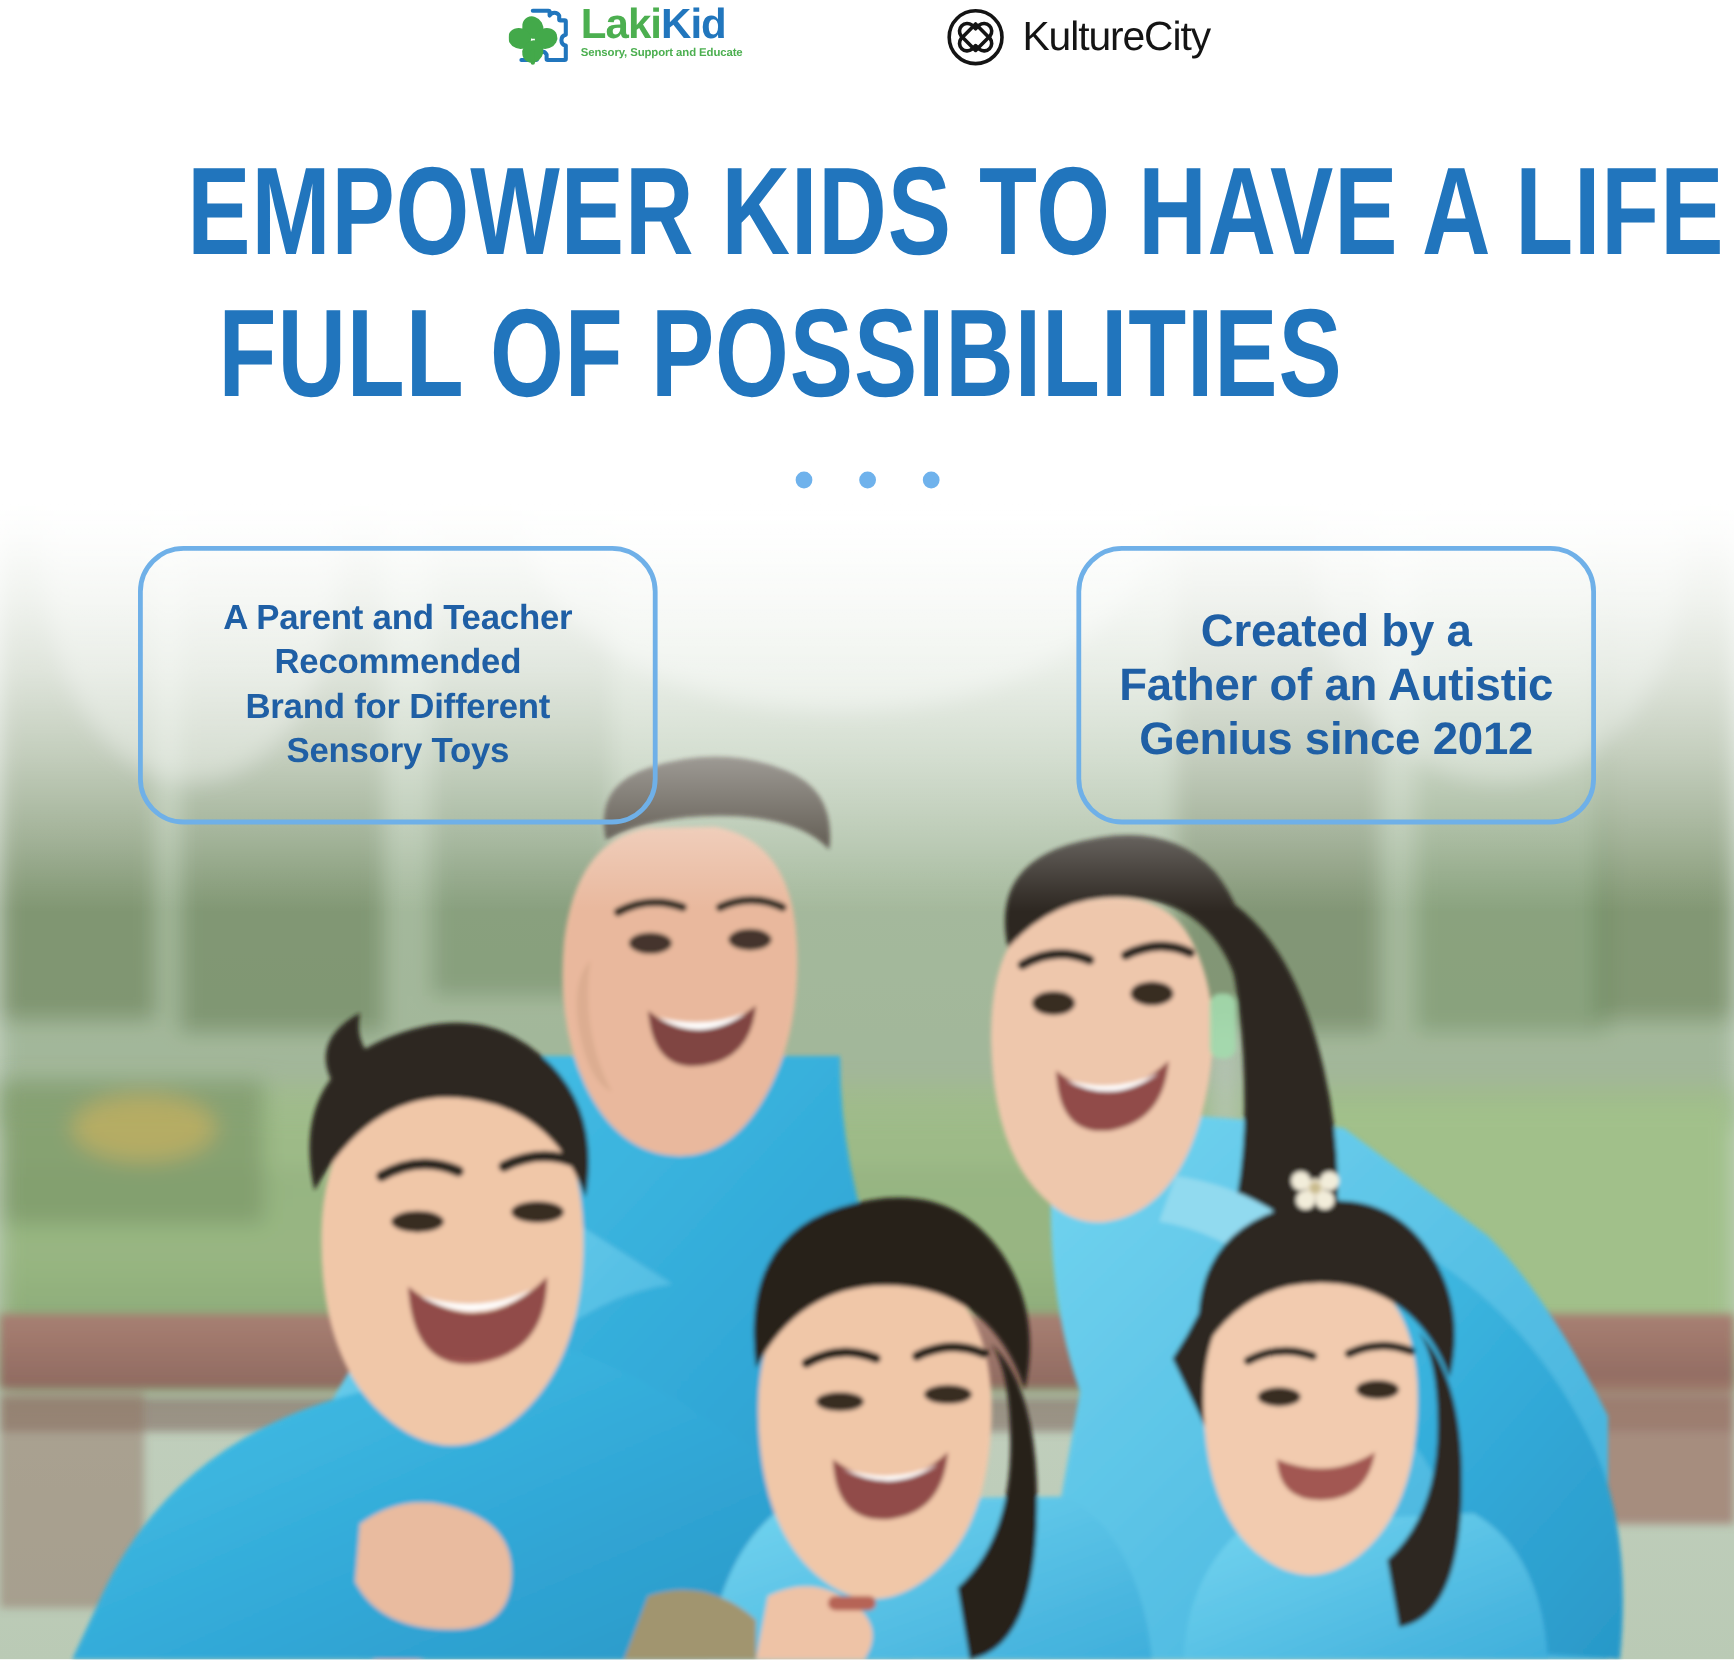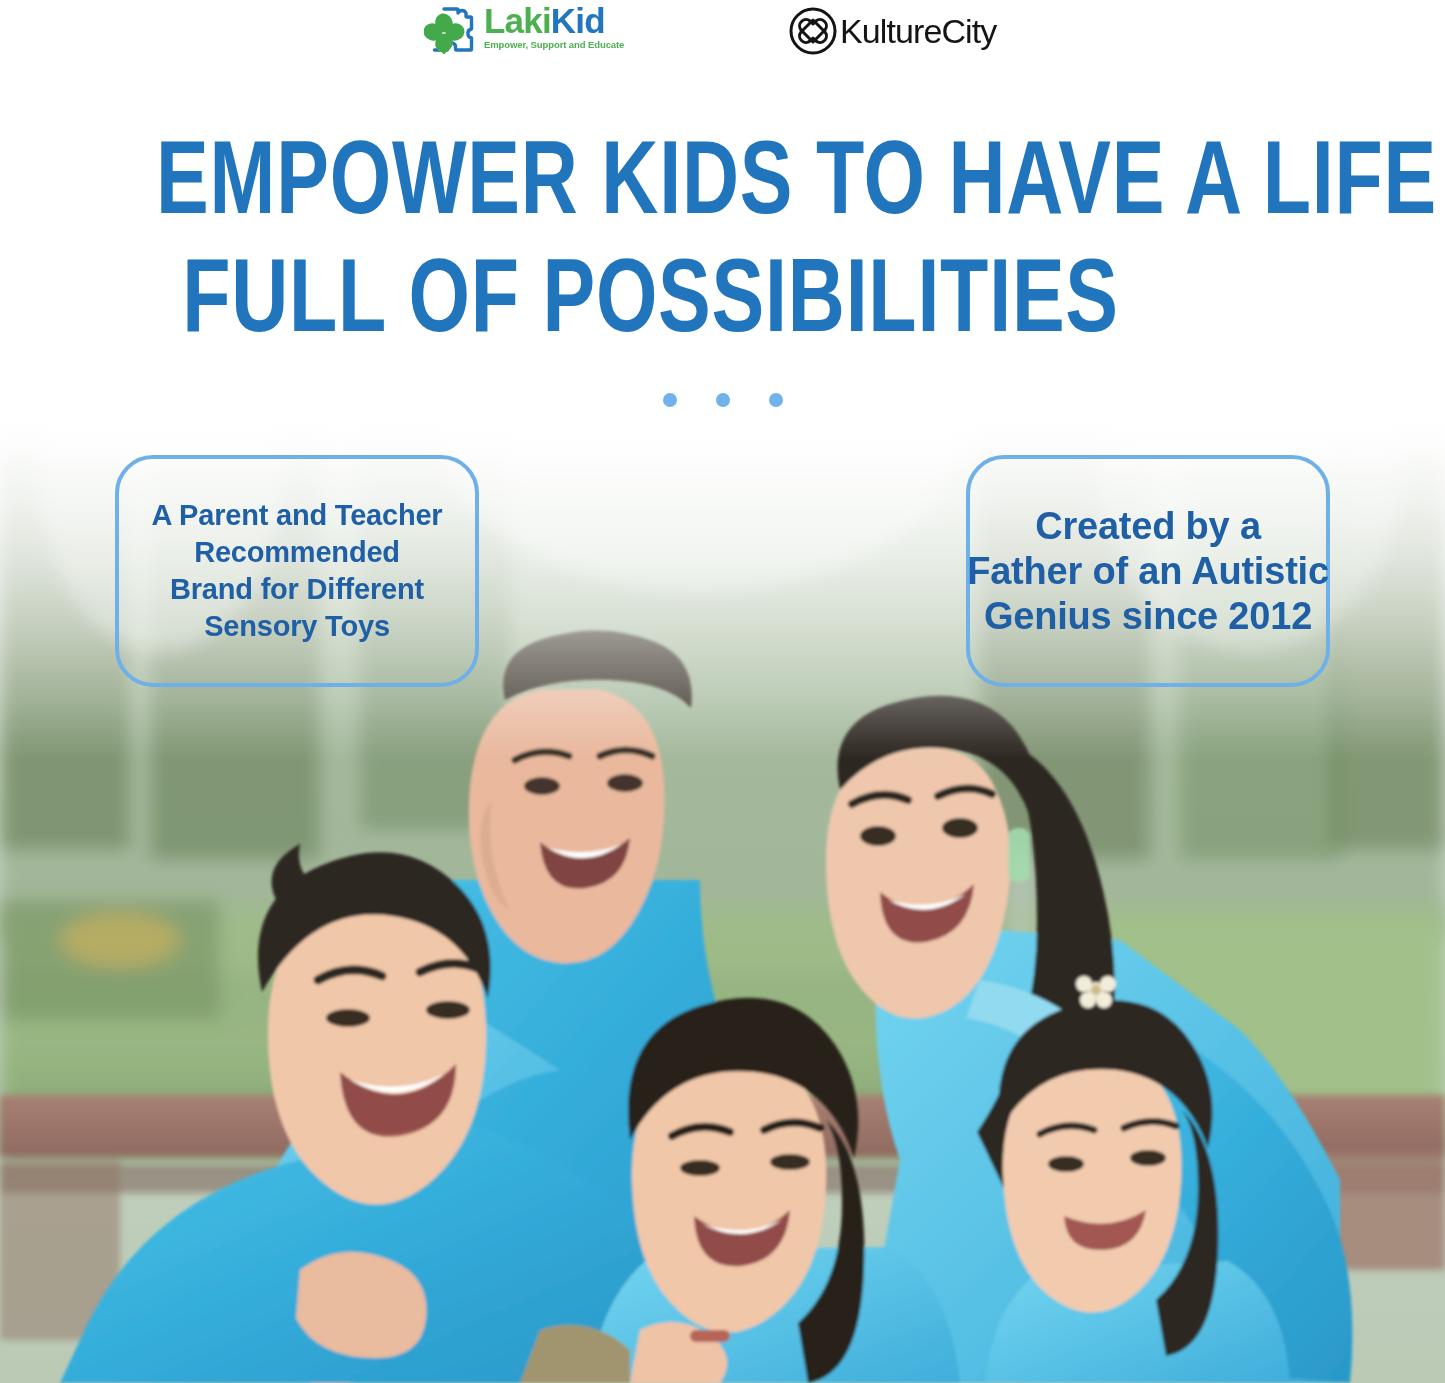--- a/index.html
+++ b/index.html
@@ -104,21 +104,21 @@
     display: flex;
     align-items: center;
     height: 50px;
   }
   .kc-mark { width: 50px; height: 50px; display: block; }
   .kc-word {
     font-size: 34px;
     font-weight: normal;
     color: #141414;
     letter-spacing: -0.9px;
-    margin-left: 2px;
+    margin-left: 14px;
     white-space: nowrap;
   }
 
   
   .headline {
     position: absolute;
     left: 0; top: 118px;
     width: 1301px;
     z-index: 5;
     text-align: center;
@@ -156,21 +156,21 @@
   .boxes {
     position: absolute;
     left: 115px; top: 455px;
     width: 1215px;
     height: 232px;
     display: flex;
     justify-content: space-between;
     z-index: 4;
   }
   .fbox {
-    width: 364px;
+    width: 433px;
     height: 232px;
     border: 4px solid #6FB0E8;
     border-radius: 38px;
     display: flex;
     flex-direction: column;
     align-items: center;
     justify-content: center;
     padding: 20px 10px;
     background: transparent;
   }
@@ -374,21 +374,21 @@
             <ellipse cx="-11" cy="-2" rx="9.6" ry="8.6" transform="rotate(20 -11 -2)"></ellipse>
             <ellipse cx="0" cy="9" rx="8.6" ry="9.6" transform="rotate(30 0 9)"></ellipse>
             <rect x="-1.8" y="7" width="3.6" height="13" rx="1.8"></rect>
           </g>
         </svg>
       </span>
       <span class="lakikid-wordwrap">
         <span class="lakikid-word">
           <span class="laki">Laki</span><span class="kid">Kid</span>
         </span>
-        <span class="lakikid-tag">Empower, Support and Educate</span>
+        <span class="lakikid-tag">Sensory, Support and Educate</span>
       </span>
     </div>
 
     <div class="kulturecity-logo">
       <span class="kc-mark">
         <svg viewBox="0 0 50 50" xmlns="http://www.w3.org/2000/svg">
           <circle cx="25" cy="25" r="22" fill="none" stroke="#141414" stroke-width="3"></circle>
           <path d="M25 36 L13 24 a6.4 6.4 0 0 1 9 -9 l3 3 l3 -3 a6.4 6.4 0 0 1 9 9 z" fill="none" stroke="#141414" stroke-width="3" stroke-linejoin="round"></path>
           <path d="M25 14 L37 26 a6.4 6.4 0 0 1 -9 9 l-3 -3 l-3 3 a6.4 6.4 0 0 1 -9 -9 z" fill="none" stroke="#141414" stroke-width="3" stroke-linejoin="round"></path>
         </svg>

